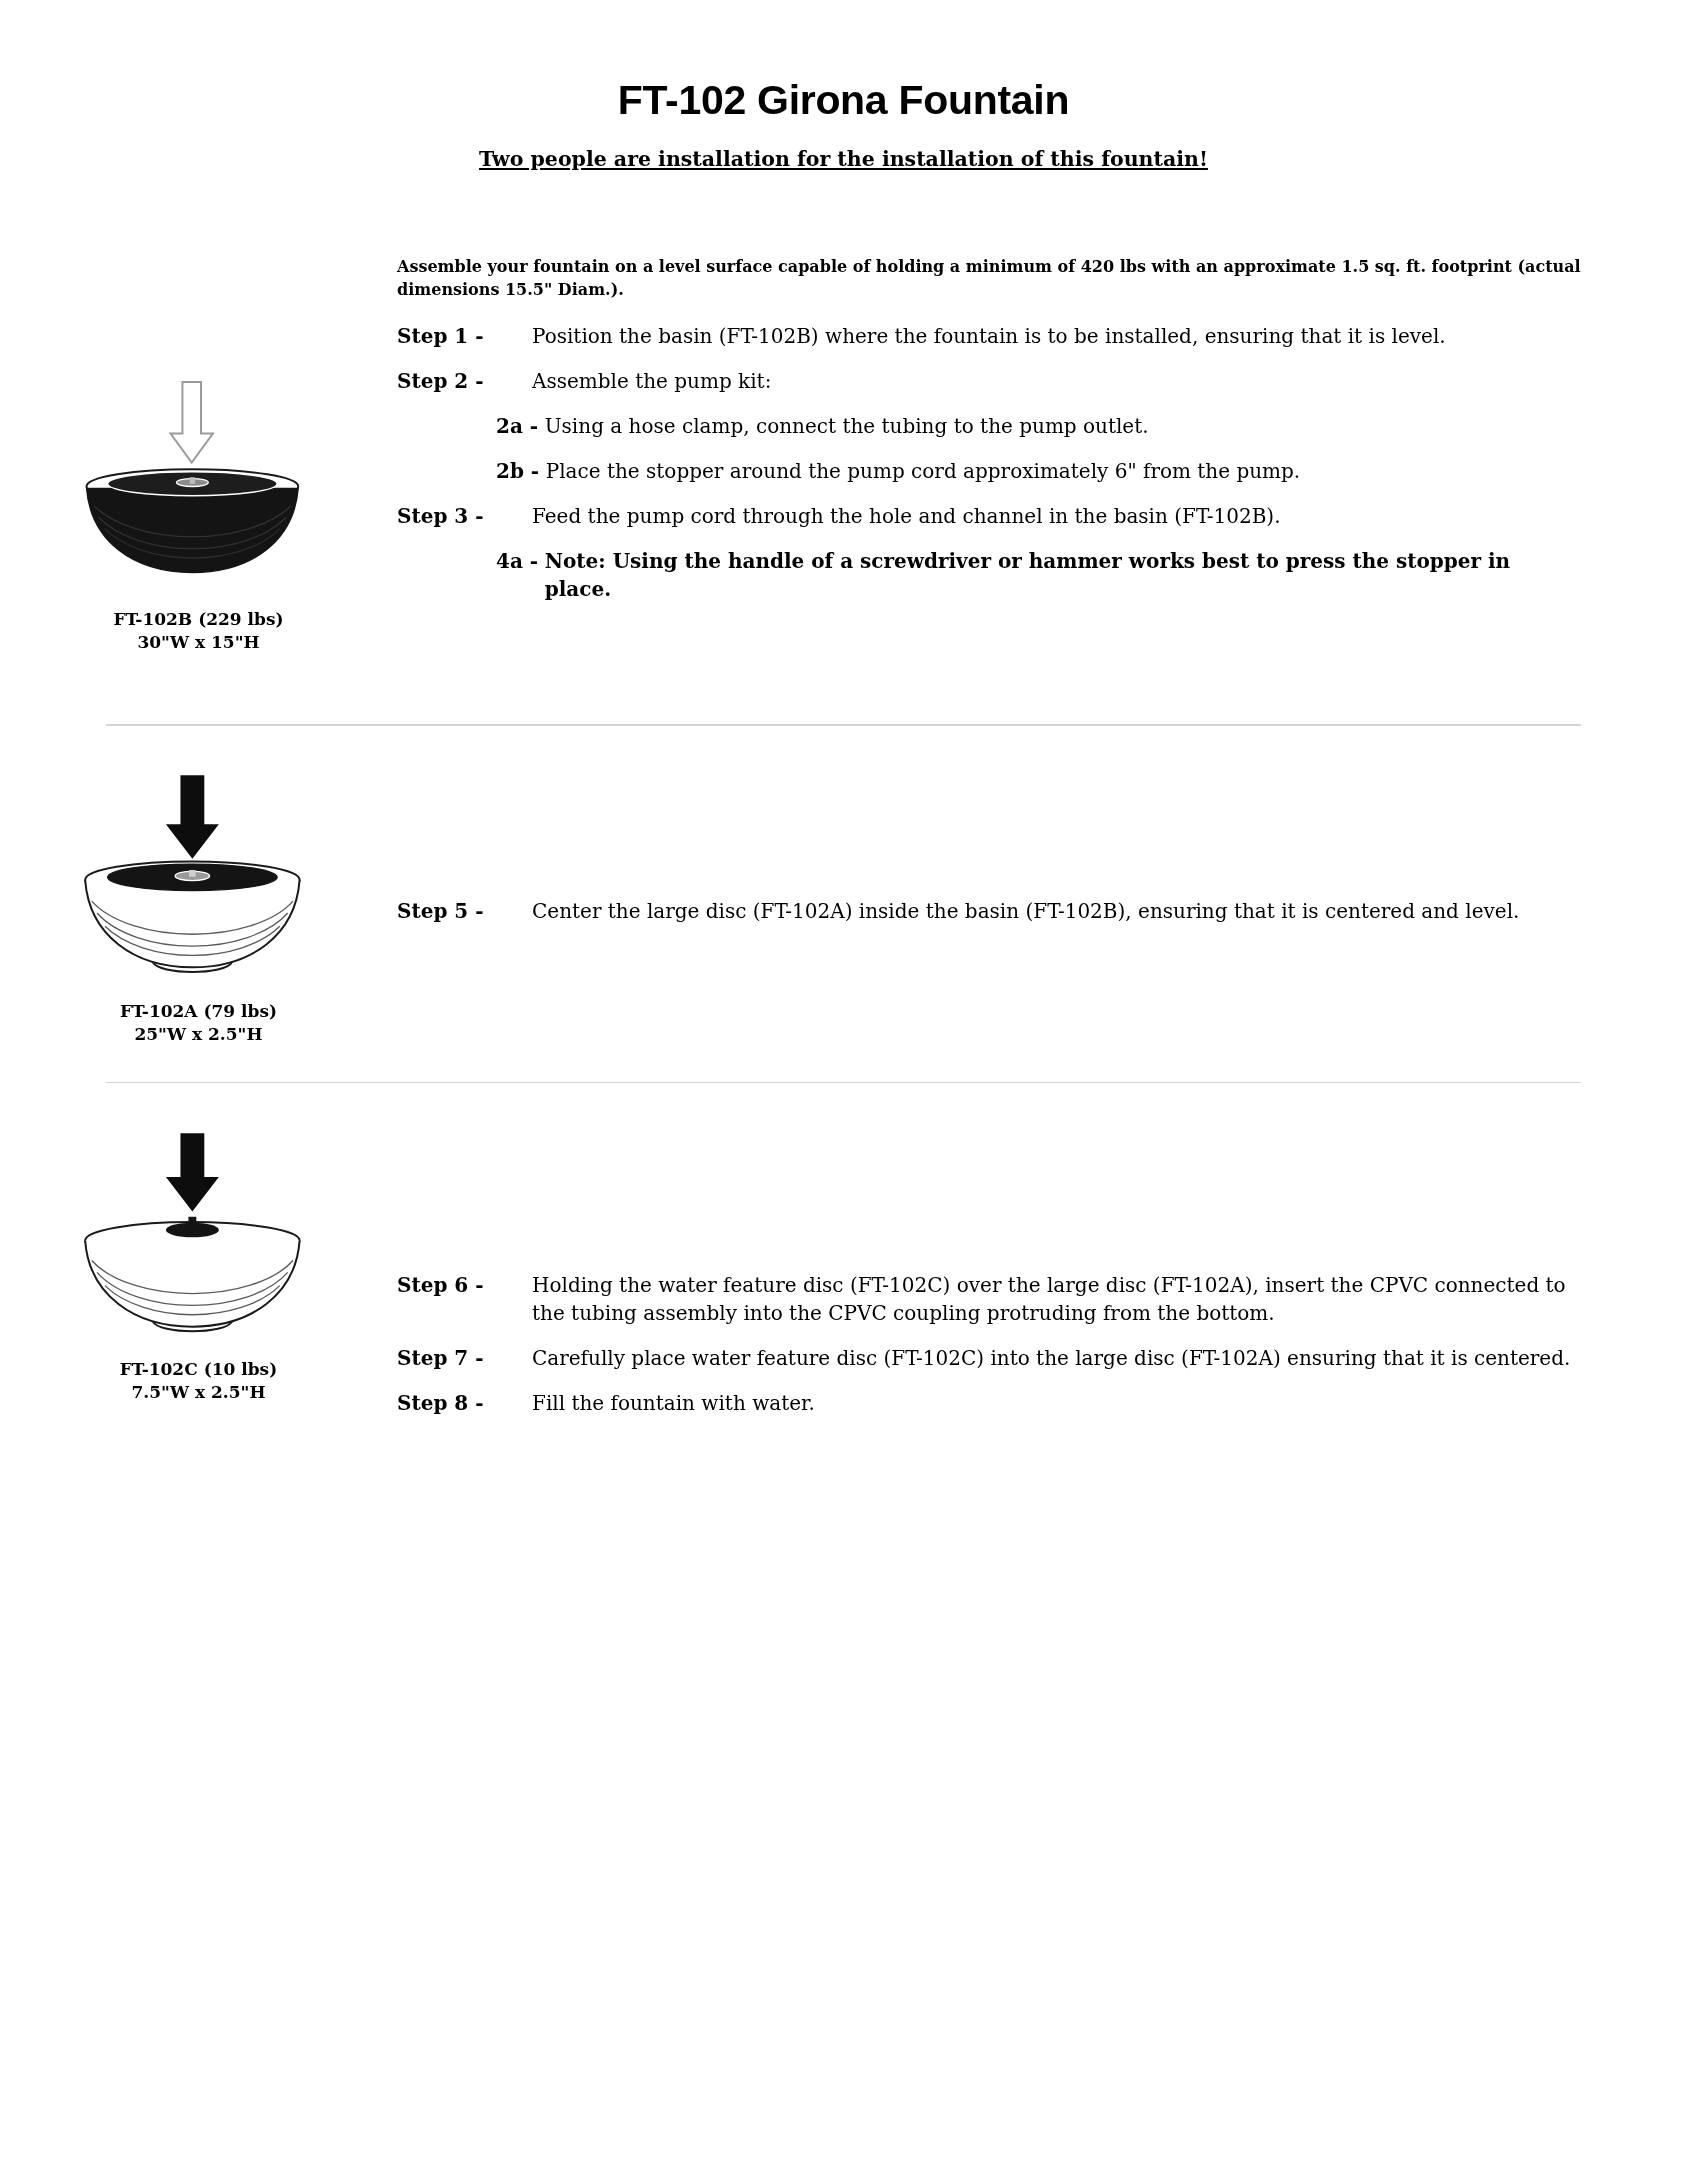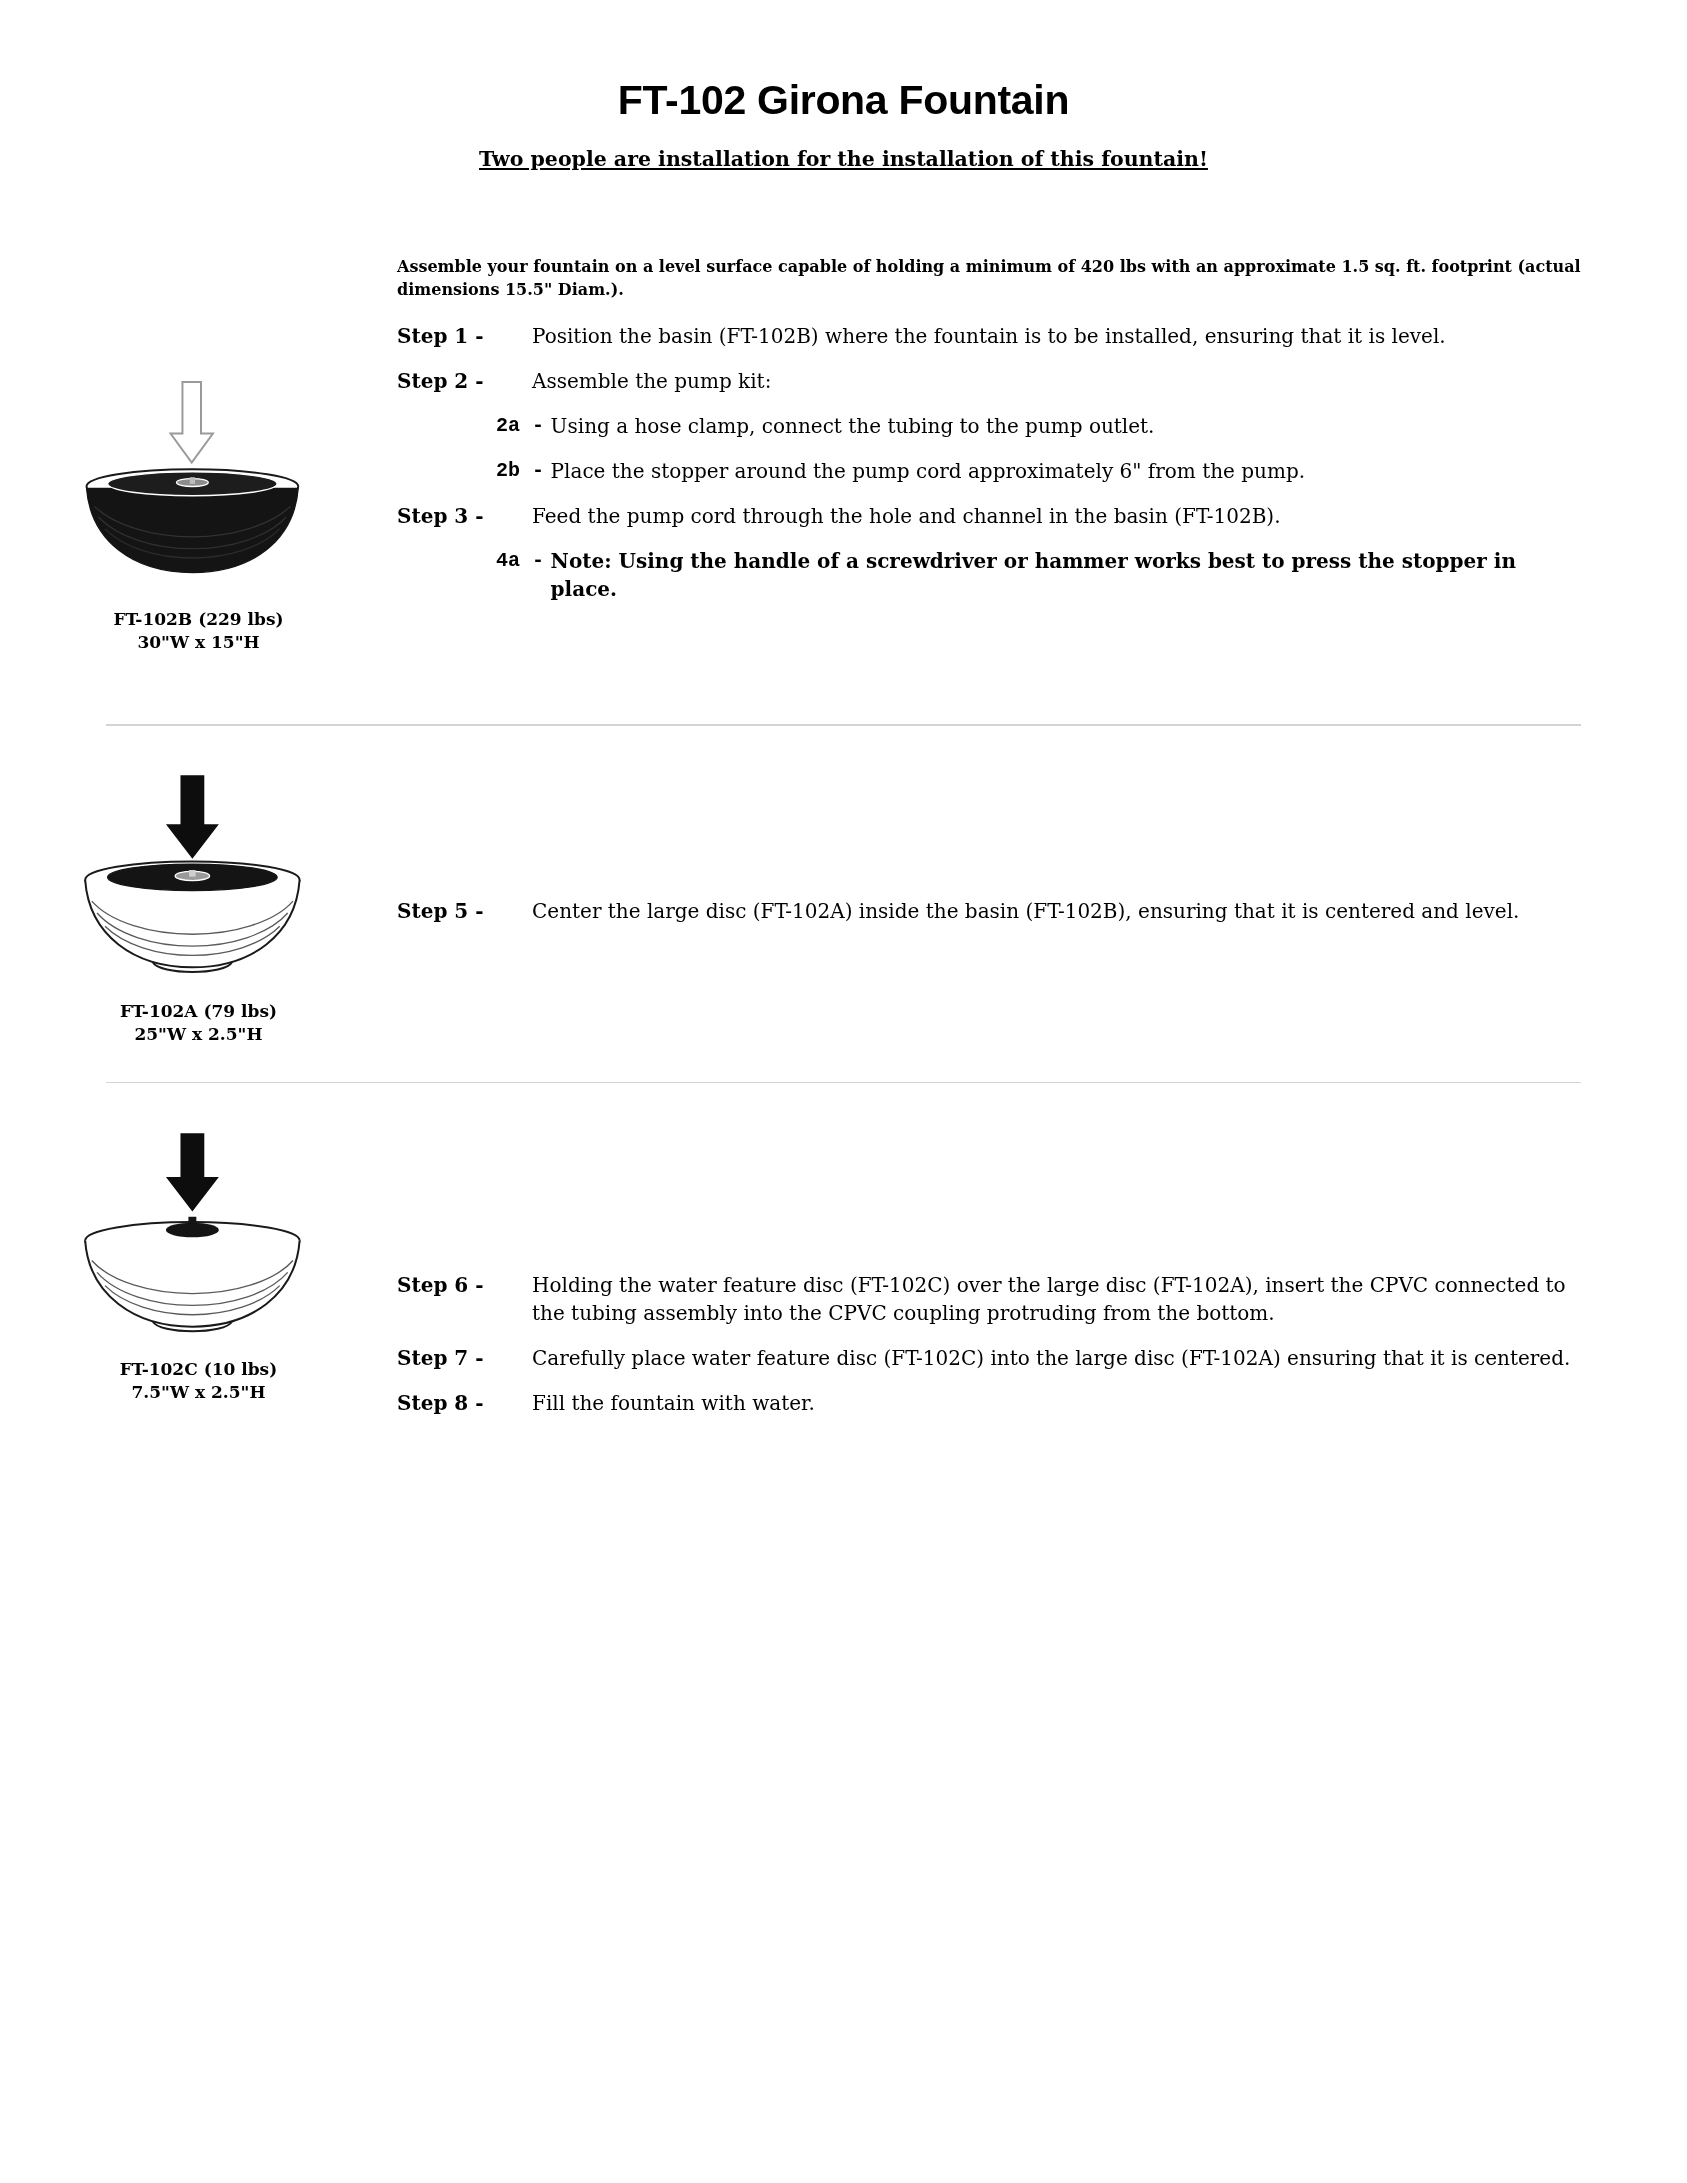--- a/index.html
+++ b/index.html
@@ -104,21 +104,20 @@
     font-size: 20px;
     line-height: 1.4;
     margin-bottom: 17px;
     margin-left: 99px;
     display: flex;
     align-items: flex-start;
   }
   .substep .step-label {
     min-width: 0;
     padding-right: 6.6px;
-    font-family: Liberation Mono, monospace;
   }
   .substep.note {
     font-weight: bold;
   }
   .substep.note .step-body {
     text-indent: 0;
   }
 
   
   .divider {

